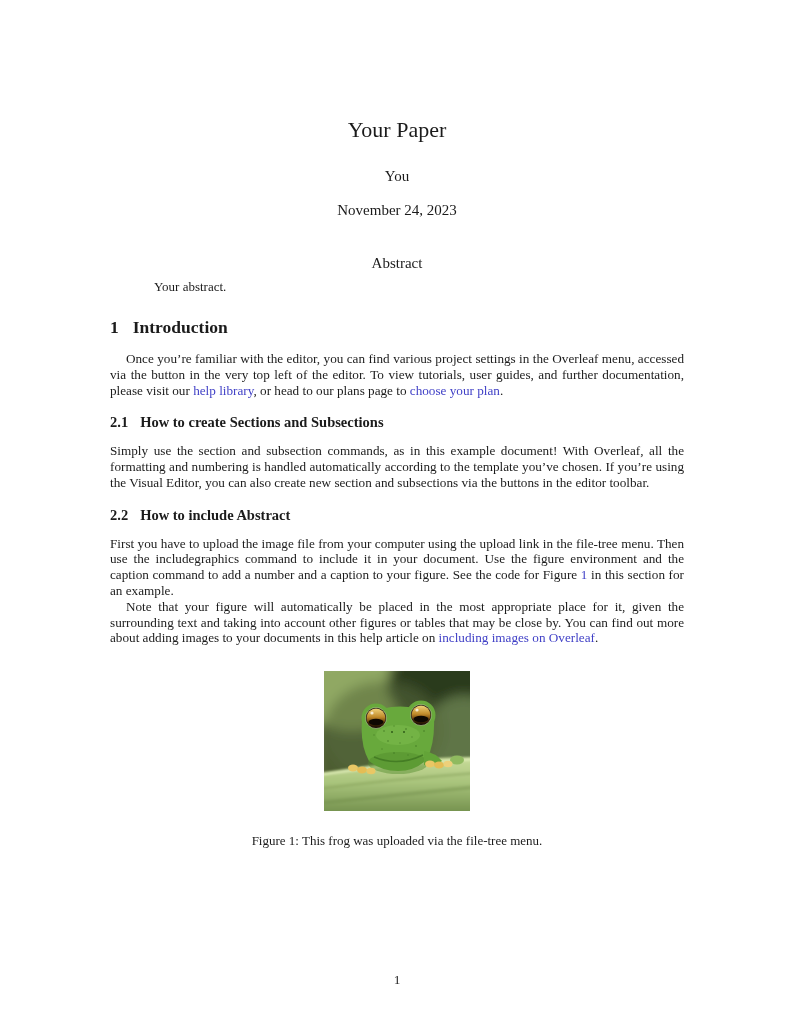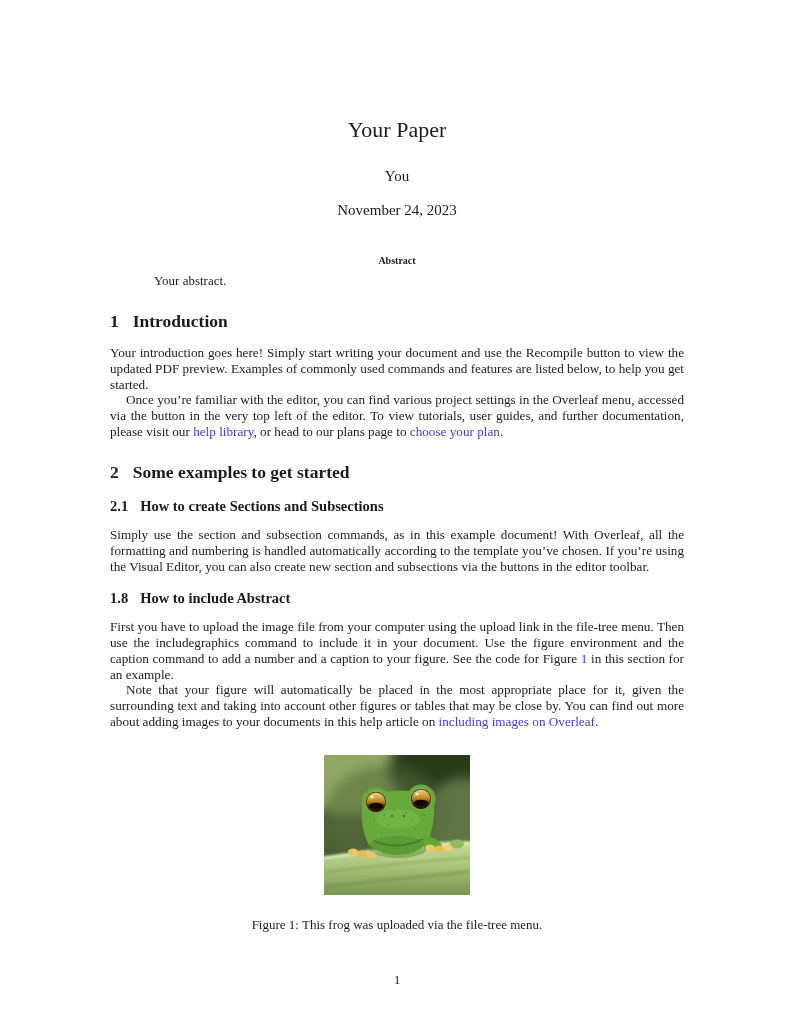--- a/index.html
+++ b/index.html
@@ -28,22 +28,22 @@
     text-align: center;
     margin: 0 0 17px 0;
   }
   .date {
     font-size: 15px;
     text-align: center;
     margin: 16px 0 36px 0;
   }
 
   .abstract-heading {
-    font-size: 10px;
-    font-weight: 700;
+    font-size: 15px;
+    font-weight: 400;
     text-align: center;
     margin: 0 0 7px 0;
   }
   .abstract-body {
     margin: 6px 28px;
     font-size: 13px;
     line-height: 15.5px;
     text-indent: 16px;
   }
 
@@ -111,31 +111,29 @@
   <div class="author">You</div>
   <div class="date">November 24, 2023</div>
 
   <div class="abstract">
     <div class="abstract-heading">Abstract</div>
     <p class="abstract-body">Your abstract.</p>
   </div>
 
   <h2 class="sec"><span class="num">1</span><span>Introduction</span></h2>
 
-  <p class="body">Your introduction goes here! Simply start writing your document and use the Recompile button to view the updated PDF preview. Examples of commonly used commands and features are listed below, to help you get started.</p>
 
   <p class="body indent"><span>Once you’re familiar with the editor, you can find various project settings in the Overleaf menu, accessed via the button in the very top left of the editor. To view tutorials, user guides, and further documentation, please visit our </span><a class="doclink" style="color: rgb(63, 63, 198);">help library</a><span>, or head to our plans page to </span><a class="doclink" style="color: rgb(63, 63, 198);">choose your plan</a><span>.</span></p>
 
-  <h2 class="sec"><span class="num">2</span><span>Some examples to get started</span></h2>
 
   <h3 class="subsec"><span class="num">2.1</span><span>How to create Sections and Subsections</span></h3>
 
   <p class="body">Simply use the section and subsection commands, as in this example document! With Overleaf, all the formatting and numbering is handled automatically according to the template you’ve chosen. If you’re using the Visual Editor, you can also create new section and subsections via the buttons in the editor toolbar.</p>
 
-  <h3 class="subsec"><span class="num">1.8</span><span>How to include Abstract</span></h3>
+  <h3 class="subsec"><span class="num">2.2</span><span>How to include Abstract</span></h3>
 
   <p class="body"><span>First you have to upload the image file from your computer using the upload link in the file-tree menu. Then use the includegraphics command to include it in your document. Use the figure environment and the caption command to add a number and a caption to your figure. See the code for Figure </span><a class="doclink" style="color: rgb(63, 63, 198);">1</a><span> in this section for an example.</span></p>
 
   <p class="body indent"><span>Note that your figure will automatically be placed in the most appropriate place for it, given the surrounding text and taking into account other figures or tables that may be close by. You can find out more about adding images to your documents in this help article on </span><a class="doclink" style="color: rgb(63, 63, 198);">including images on Overleaf</a><span>.</span></p>
 
   <figure class="fig">
     <svg class="frog-svg" viewBox="0 0 146 140" preserveAspectRatio="xMidYMid slice" role="img" aria-label="Green tree frog with golden eyes sitting on a light green branch">
       <defs>
         <filter id="fbg" x="-40%" y="-40%" width="180%" height="180%">
             <feGaussianBlur stdDeviation="6"></feGaussianBlur>

